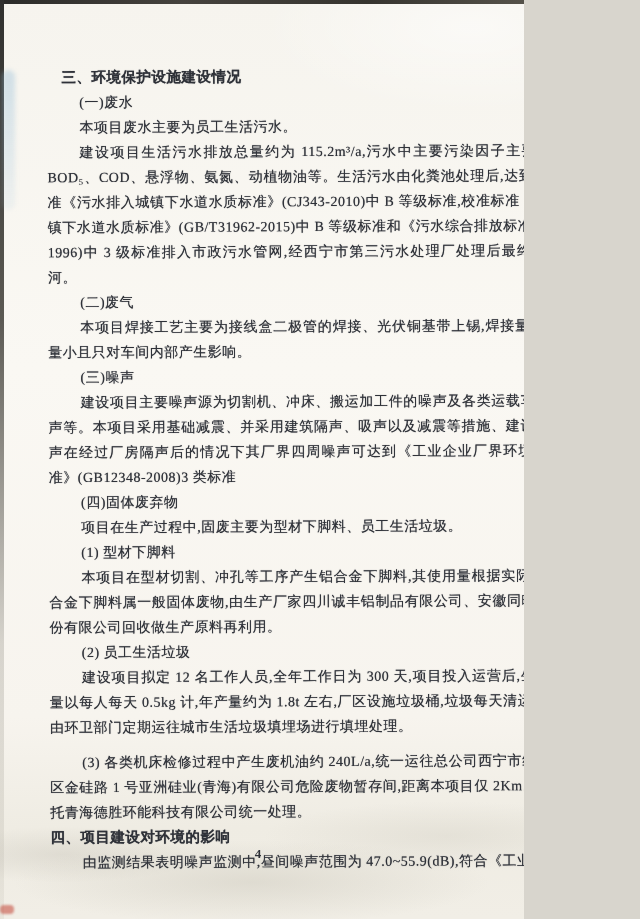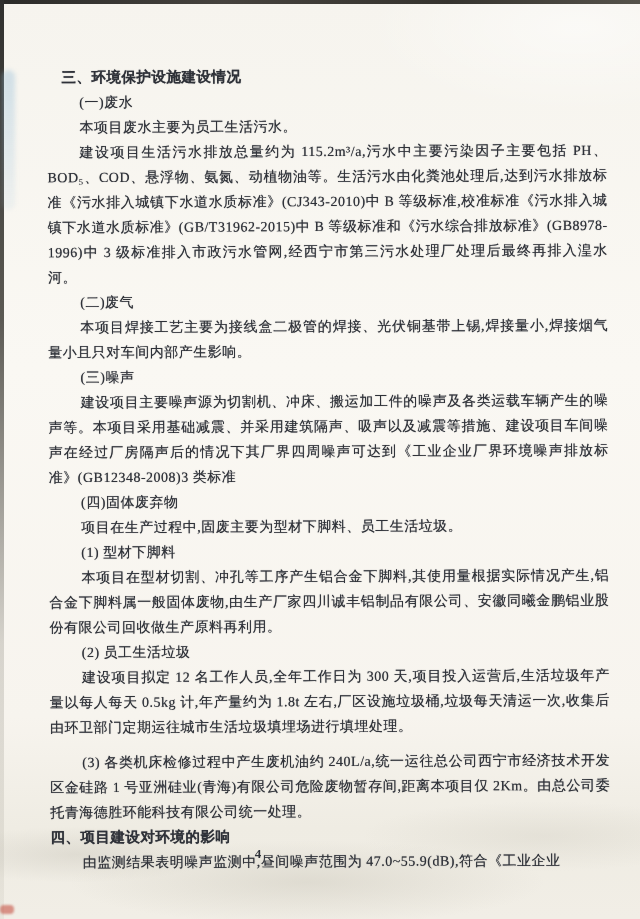--- a/index.html
+++ b/index.html
@@ -1,17 +1,17 @@
 <!DOCTYPE html>
 <html><head>
 <meta charset="utf-8">
 <style>
   html,body{margin:0;padding:0;background:#d8d5cd;}
   .scan{
-    position:relative;width:640px;height:919px;overflow:hidden;
+    position:relative;width:524px;height:919px;overflow:hidden;
     background:
       radial-gradient(ellipse 340px 60px at 48% 96%, rgba(190,186,172,.35), rgba(190,186,172,0) 70%),
       radial-gradient(ellipse 200px 40px at 12% 93%, rgba(180,176,164,.28), rgba(180,176,164,0) 70%),
       radial-gradient(ellipse 260px 50px at 85% 91%, rgba(196,192,180,.25), rgba(196,192,180,0) 70%),
       radial-gradient(ellipse 300px 120px at 90% 3%, rgba(255,255,255,.5), rgba(255,255,255,0) 70%),
       linear-gradient(180deg,#f6f4ee 0%,#faf8f3 40%,#f7f4ee 78%,#efece3 90%,#f1eee6 100%);
   }
   .edge-top{position:absolute;top:0;left:0;right:0;height:4px;
     background:linear-gradient(90deg,#2b2b29,#45423d 35%,#36342f 70%,#55524a);}
   .edge-left{position:absolute;top:0;left:0;width:4px;height:100%;

